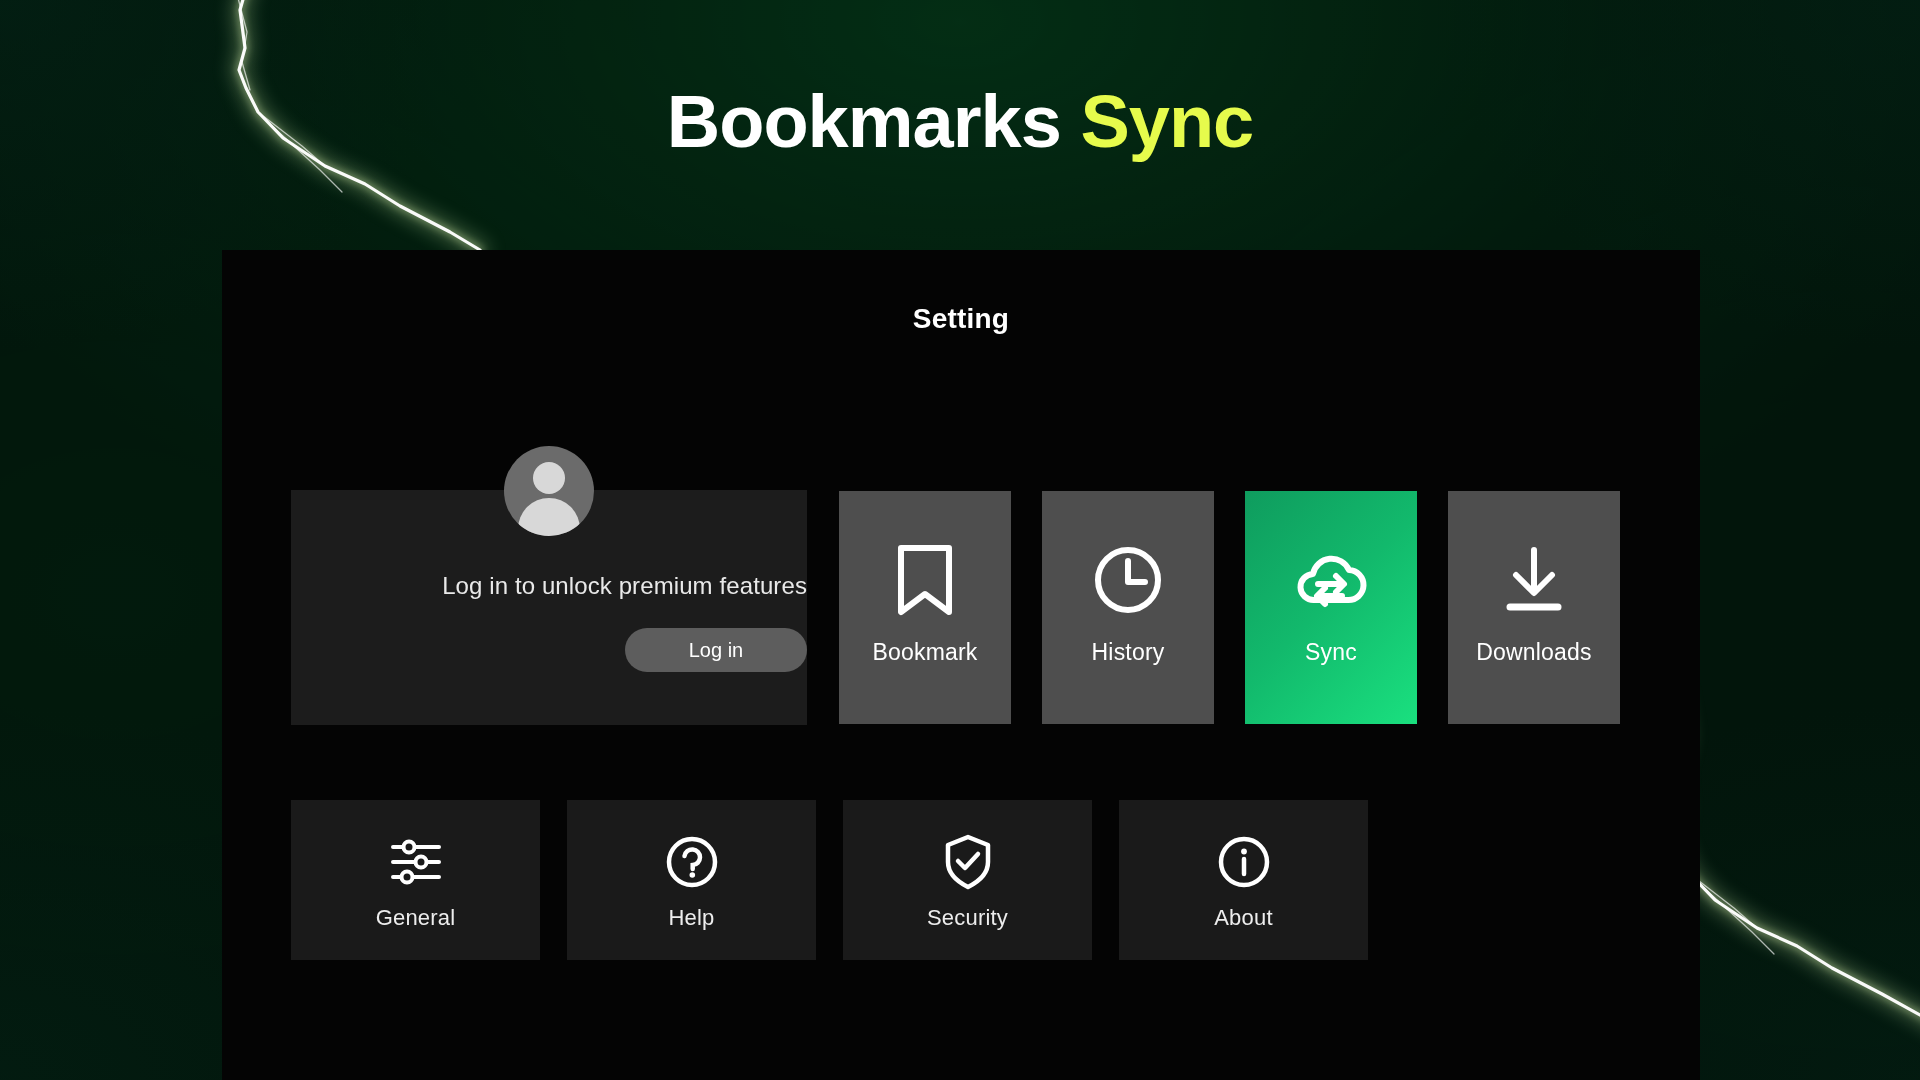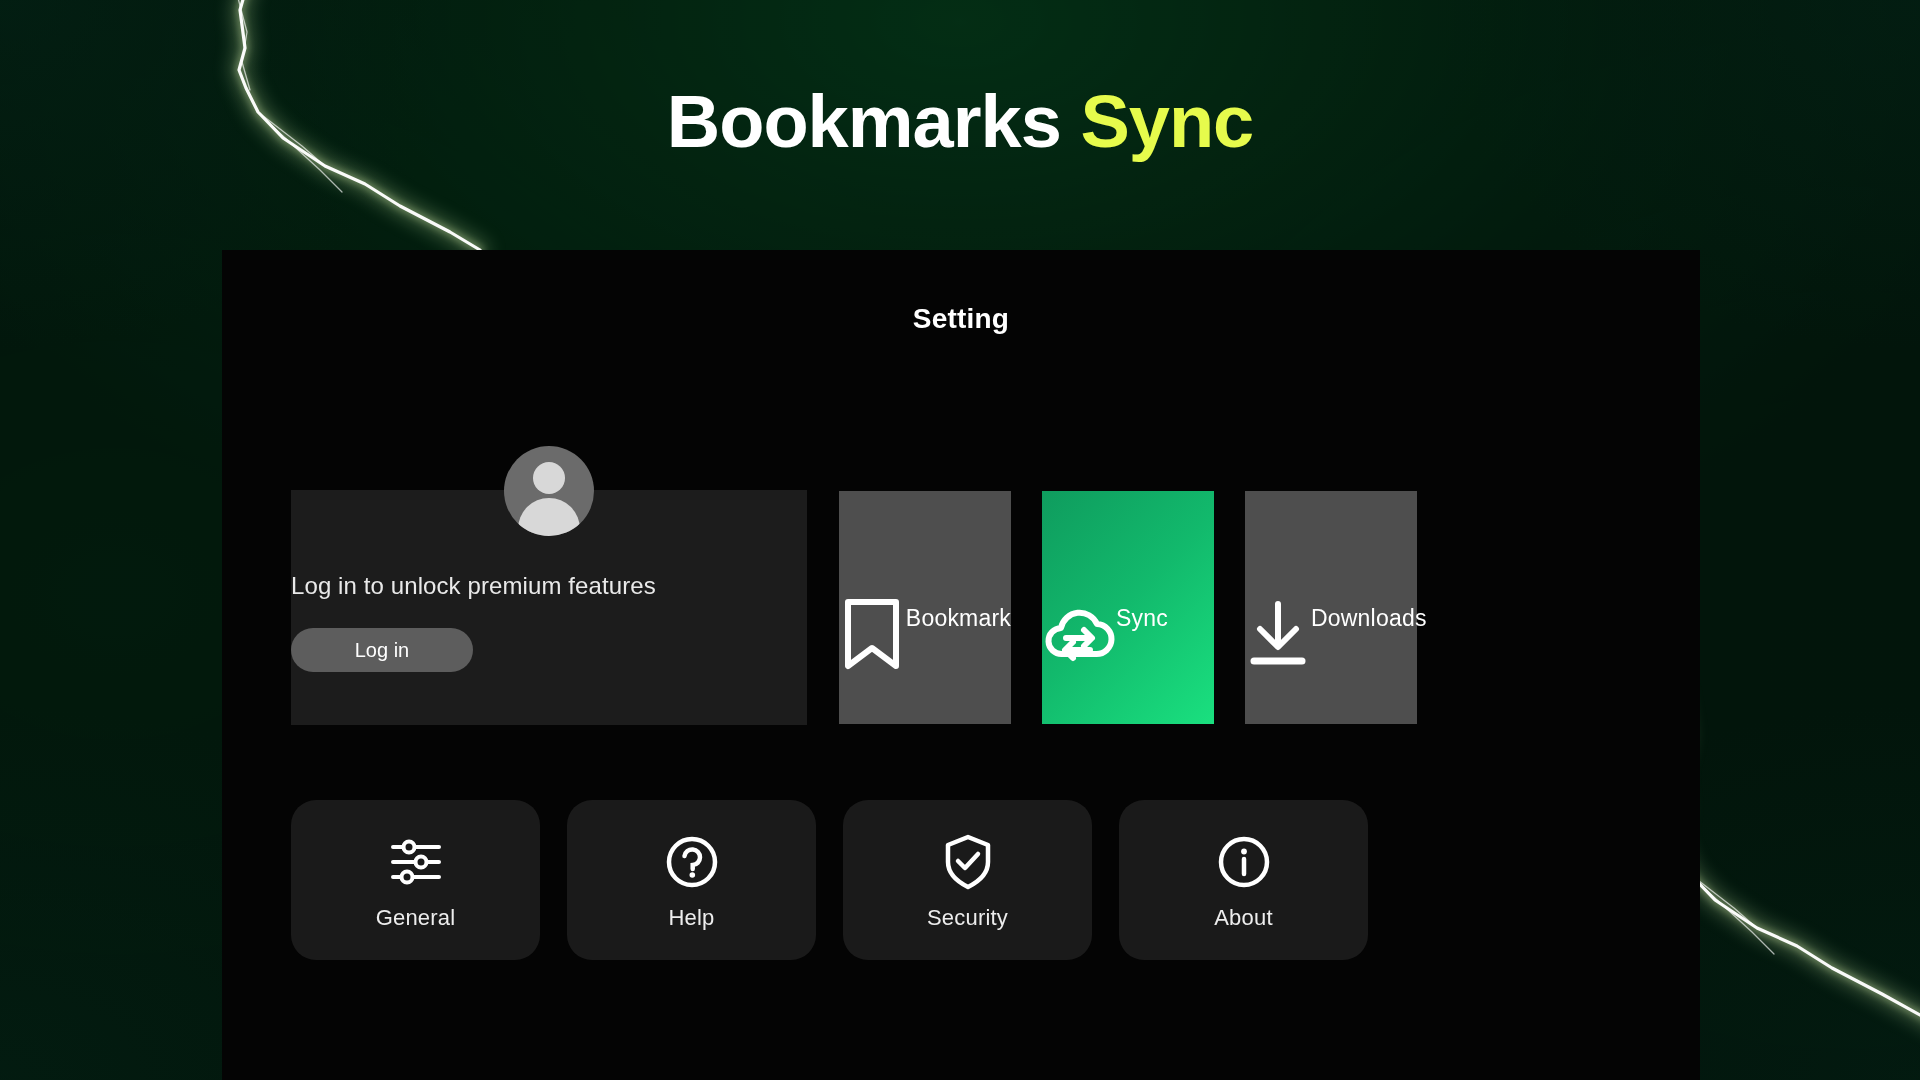--- a/index.html
+++ b/index.html
@@ -98,21 +98,21 @@
     position:relative;
     width:516px; height:235px;
     flex:0 0 516px;
   }
   .login-card {
     position:absolute; left:0; top:0;
     width:516px; height:235px;
     background:#1c1c1c;
     display:flex;
     flex-direction:column;
-    align-items:flex-start;
+    align-items:flex-end;
     justify-content:flex-start;
   }
   .avatar {
     position:absolute;
     left:50%; top:-44px;
     transform:translateX(-50%);
     width:90px; height:90px;
     border-radius:50%;
     background:#6b6b6b;
     overflow:hidden;
@@ -158,21 +158,21 @@
   .nav-tiles {
     display:flex;
     gap:31px;
     margin-left:32px;
     padding-top:1px;
   }
   .nav-tile {
     width:172px; height:233px;
     background:#4e4e4e;
     display:flex;
-    flex-direction:row;
+    flex-direction:column;
     align-items:center;
     justify-content:flex-start;
     cursor:pointer;
   }
   .nav-tile.active {
     background:linear-gradient(135deg, #0f9c5e 0%, #12b96c 48%, #1ae07f 100%);
   }
   .nav-icon {
     margin-top:52px;
     width:74px; height:74px;
@@ -193,21 +193,20 @@
     gap:27px;
   }
   .opt-tile {
     width:249px; height:160px;
     background:#1a1a1a;
     display:flex;
     flex-direction:column;
     align-items:center;
     justify-content:flex-start;
     cursor:pointer;
-    border-radius:25px;
   }
   .opt-icon {
     margin-top:34px;
     width:56px; height:56px;
     display:flex; align-items:center; justify-content:center;
   }
   .opt-label {
     margin-top:15px;
     color:#ededed;
     font-size:22px;
@@ -275,20 +274,29 @@
 
         <div class="nav-tile">
           <div class="nav-icon">
             <svg class="ico" width="58" height="72" viewBox="0 0 58 72">
               <path d="M5 4 h48 v64 L29 50 L5 68 Z" fill="none" stroke="#ffffff" stroke-width="6" stroke-linejoin="round" stroke-linecap="round"></path>
             </svg>
           </div>
           <div class="nav-label">Bookmark</div>
         </div>
 
+        <div class="nav-tile">
+          <div class="nav-icon">
+            <svg class="ico" width="70" height="70" viewBox="0 0 70 70">
+              <circle cx="35" cy="35" r="30" fill="none" stroke="#ffffff" stroke-width="6"></circle>
+              <path d="M35 16 V37 H52" fill="none" stroke="#ffffff" stroke-width="6" stroke-linecap="round" stroke-linejoin="round"></path>
+            </svg>
+          </div>
+          <div class="nav-label">History</div>
+        </div>
 
         <div class="nav-tile active">
           <div class="nav-icon">
             <svg class="ico" width="74" height="68" viewBox="0 0 74 68">
               <path d="M20 54 a13 13 0 0 1 -1 -26 a19 19 0 0 1 36 -4 a14 14 0 0 1 -1 30 Z" fill="none" stroke="#ffffff" stroke-width="6" stroke-linejoin="round" stroke-linecap="round"></path>
               <path d="M24 38 H49 M42 30 L50 38 L42 46" fill="none" stroke="#ffffff" stroke-width="6" stroke-linecap="round" stroke-linejoin="round"></path>
               <path d="M48 50 H24 M31 58 L23 50 L31 42" fill="none" stroke="#ffffff" stroke-width="6" stroke-linecap="round" stroke-linejoin="round"></path>
             </svg>
           </div>
           <div class="nav-label">Sync</div>

